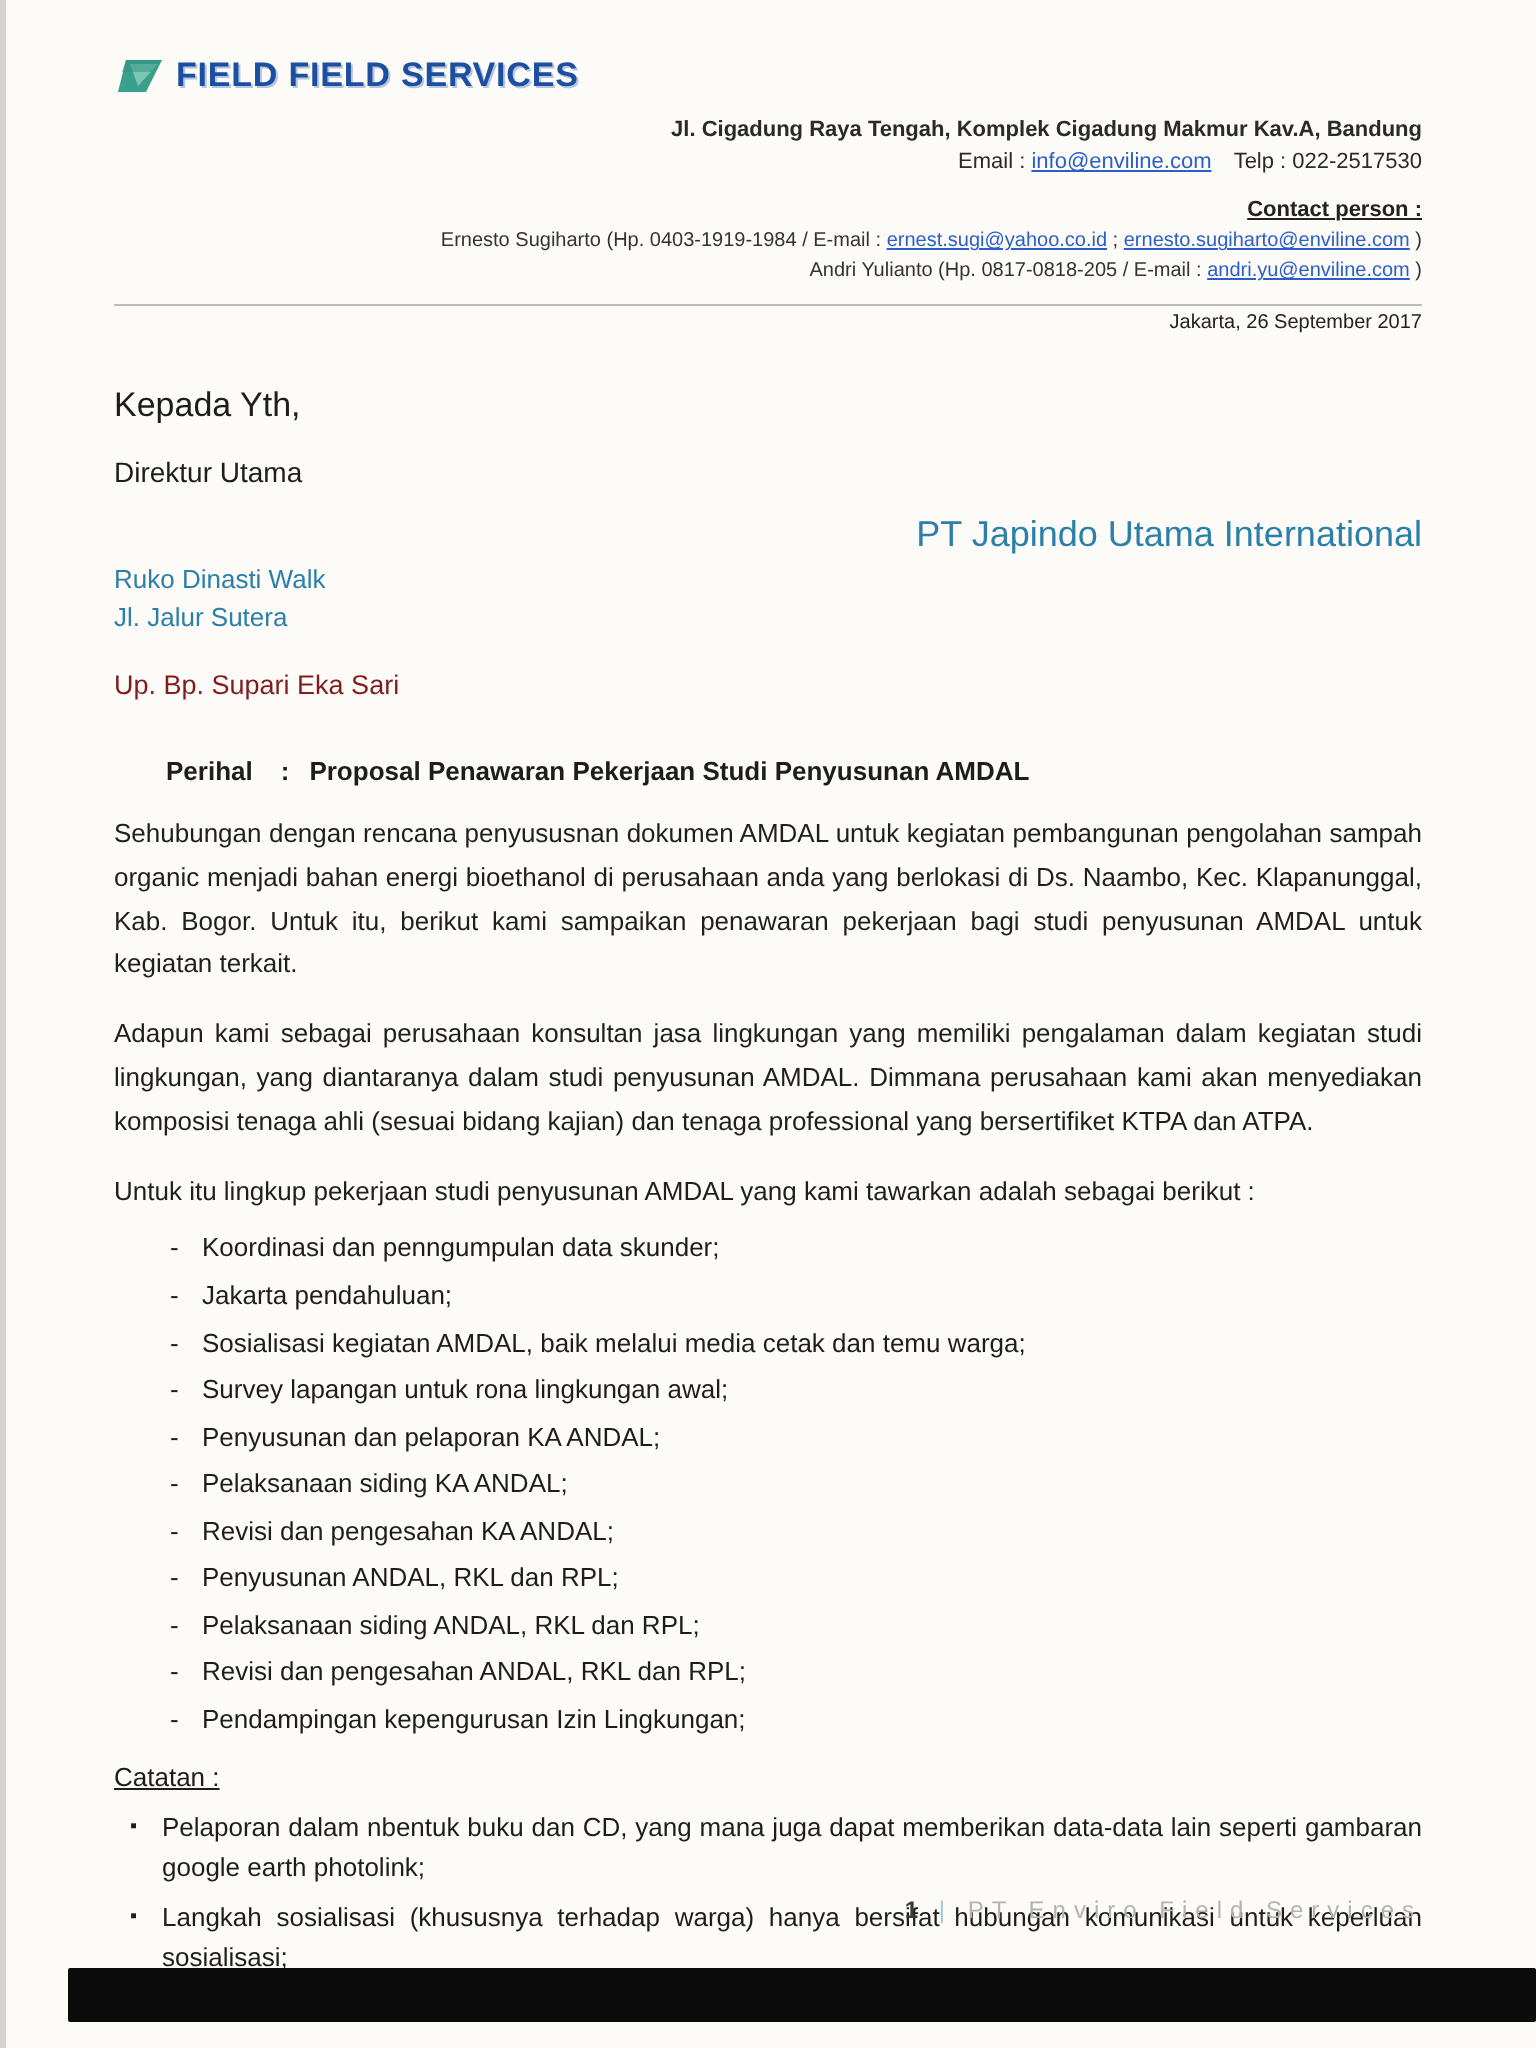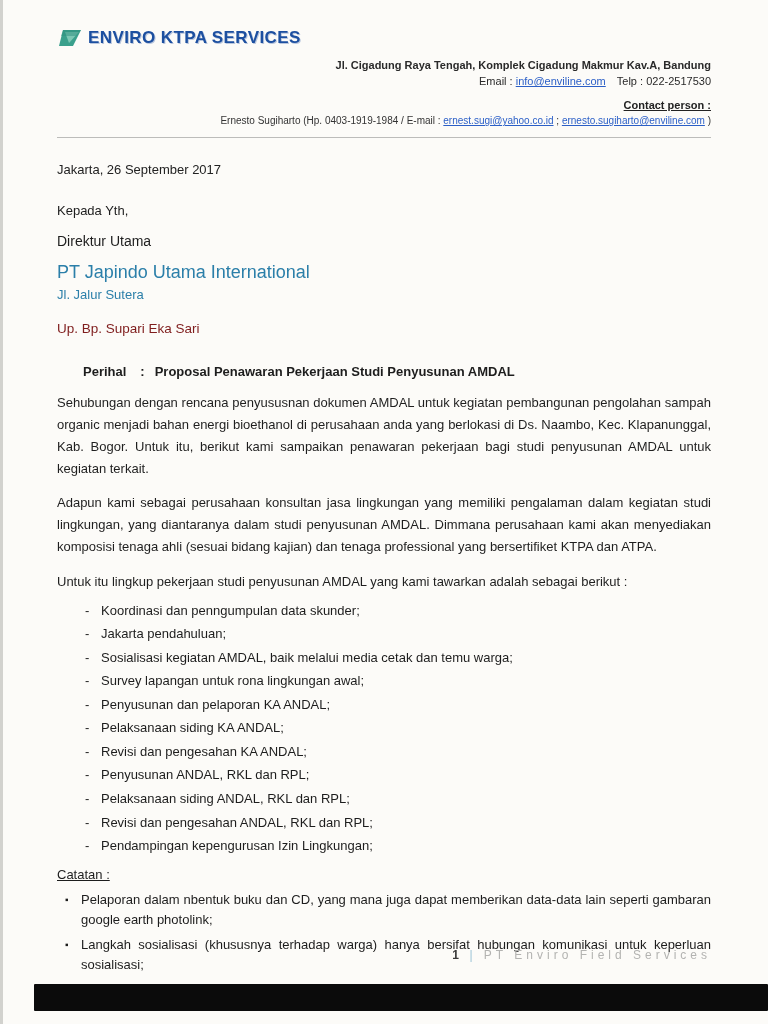--- a/index.html
+++ b/index.html
@@ -39,27 +39,27 @@
   }
   .telp { margin-left: 8px; }
   .contact-head { font-size: 11px; margin-top: 8px; color: #222; }
   .contact-head span { text-decoration: underline; font-weight: bold; text-align: right; }
   .contact-line { font-size: 10px; color: #333; margin-top: 1px; }
   .rule {
     border: none;
     border-top: 1px solid #bcbcba;
     margin: 9px 0 0 0;
   }
-  .date-line { text-align: left; font-size: 13px; margin-top: 24px; color: #222; }
+  .date-line { text-align: right; font-size: 10px; margin-top: 3px; color: #222; }
 
   
   .recipient { margin-top: 26px; }
-  .salutation { font-size: 13px; }
+  .salutation { font-size: 17px; }
   .recip-title { font-size: 14px; margin-top: 15px; }
-  .recip-company { font-size: 18px; color: #2b7fa9; margin-top: 13px; }
+  .recip-company { font-size: 18px; color: #2b7fa9; margin-top: 13px; text-align: right; }
   .recip-addr { font-size: 13px; color: #2b7fa9; line-height: 1.45; margin-top: 3px; }
   .attention { font-size: 13.5px; color: #7f1d1d; margin-top: 16px; }
 
   
   .subject { display: flex; font-size: 13px; font-weight: bold; margin-top: 28px; padding-left: 26px; }
   .subject .sep { margin: 0 10px 0 14px; }
 
   
   .para {
     font-size: 13px;
@@ -121,45 +121,47 @@
 
   <div class="content">
 
     <header>
       <div class="logo-row">
         <svg class="logo-mark" viewBox="0 0 22 16" xmlns="http://www.w3.org/2000/svg">
           <polygon points="4,0 22,0 14,16 0,16" fill="#3aa08c"></polygon>
           <polygon points="6,2 20,2 10,13" fill="#7cc7b4"></polygon>
           <polygon points="4,0 22,0 17,6 2,6" fill="#2e8f7d" opacity="0.5"></polygon>
         </svg>
-        <span class="logo-text">ENVIRO KTPA SERVICES</span>
+        <span class="logo-text">FIELD FIELD SERVICES</span>
       </div>
 
       <div class="head-right">
         <div class="head-addr">Jl. Cigadung Raya Tengah, Komplek Cigadung Makmur Kav.A, Bandung</div>
         <div class="head-email">
           <span>Email :</span>
           <a>info@enviline.com</a>
           <span class="telp">Telp : 022-2517530</span>
         </div>
         <div class="contact-head">
           <span>Contact person :</span>
         </div>
         <div class="contact-line"><span>Ernesto Sugiharto  (Hp. 0403-1919-1984  / E-mail : </span><a>ernest.sugi@yahoo.co.id</a><span> ; </span><a>ernesto.sugiharto@enviline.com</a><span> )</span></div>
+        <div class="contact-line"><span>Andri Yulianto  (Hp. 0817-0818-205 / E-mail : </span><a>andri.yu@enviline.com</a><span> )</span></div>
       </div>
 
       <hr class="rule">
       <div class="date-line">Jakarta, 26 September 2017</div>
     </header>
 
     <section class="recipient">
       <div class="salutation">Kepada Yth,</div>
       <div class="recip-title">Direktur Utama</div>
       <div class="recip-company">PT Japindo Utama International</div>
       <div class="recip-addr">
+        <div>Ruko Dinasti  Walk</div>
         <div>Jl. Jalur Sutera</div>
       </div>
       <div class="attention">Up. Bp. Supari Eka Sari</div>
     </section>
 
     <div class="subject">
       <span>Perihal</span>
       <span class="sep">:</span>
       <span>Proposal Penawaran Pekerjaan Studi Penyusunan AMDAL</span>
     </div>

